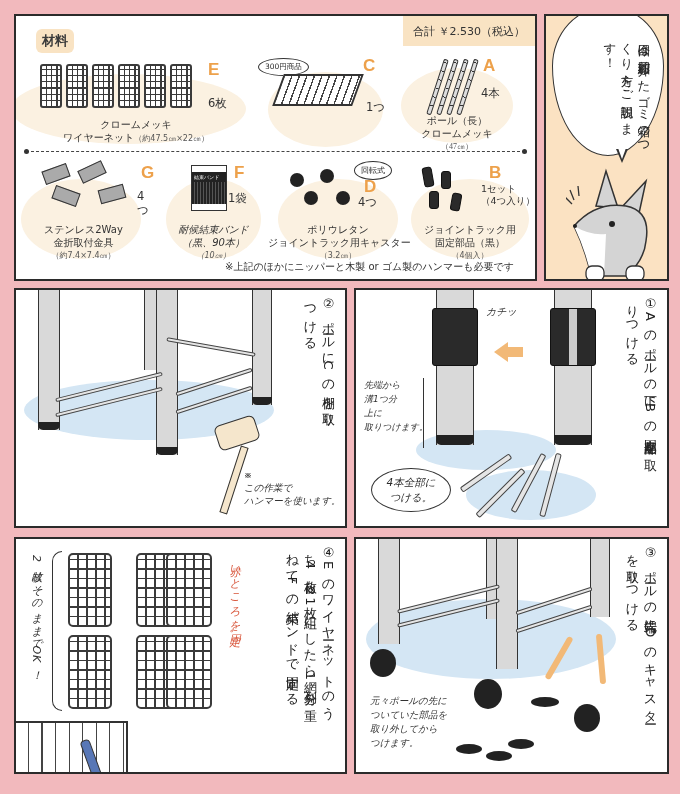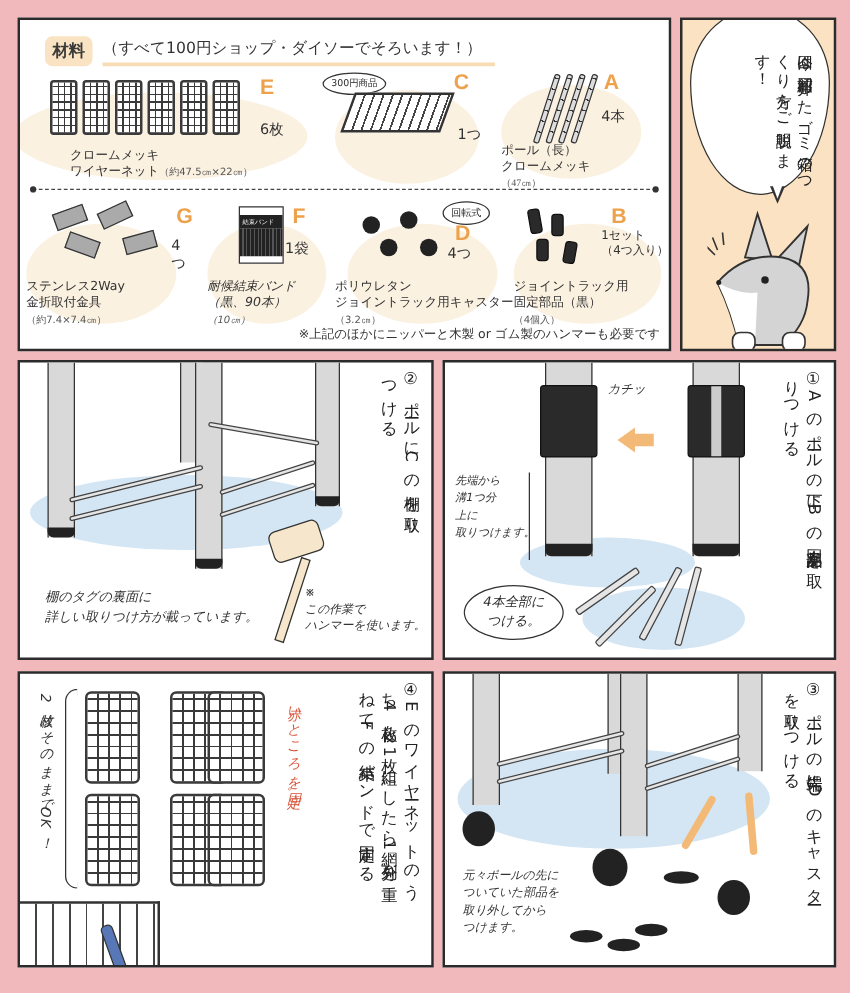--- a/index.html
+++ b/index.html
@@ -45,26 +45,26 @@
   .item { position: absolute; }
   .blob {
     position: absolute; background: #fbf1e1; border-radius: 50%;
   }
   .letter {
     position: absolute; font-weight: bold; color: #eda14b;
     font-family: "Liberation Sans", sans-serif; font-size: 17px;
   }
   .qty { position: absolute; font-size: 11.5px; color: #333; }
   .item-label {
-    position: absolute; font-size: 10px; line-height: 13px; color: #333;
+    position: absolute; text-align: center; font-size: 10px; line-height: 13px; color: #333;
     white-space: nowrap;
   }
   .item-size { font-size: 8px; color: #555; display: block; }
   .note {
-    position: absolute; right: 7px; bottom: 5px; font-size: 10px; color: #333; margin-left: 47px;
+    position: absolute; right: 21px; bottom: 5px; font-size: 10px; color: #333; margin-left: 47px;
   }
   .bubble-small {
     position: absolute; border: 1.3px solid #333; border-radius: 50%;
     background: #fff; font-size: 7.5px; padding: 3px 6px; white-space: nowrap;
   }
   
   .net {
     position: absolute; width: 22px; height: 44px; border: 2.5px solid #3a3a3a; border-radius: 3px;
     background:
       repeating-linear-gradient(0deg, transparent 0 5px, #3a3a3a 5px 6.2px),
@@ -139,21 +139,21 @@
   }
   .brace {
     position: absolute; border: 1.5px solid #333; border-right: none; border-radius: 10px 0 0 10px;
   }
 </style>
 </head>
 <body>
 
 <div class="panel" id="materials">
   <div class="mat-title">材料</div>
-  <div class="mat-subtitle">（すべて100円ショップ・ダイソーでそろいます！）</div>
+  <div class="mat-total">合計 ￥2.530（税込）</div>
 
   <div class="item" style="left:0;top:40px;width:230px;height:95px;">
     <div class="blob" style="left:-5px;top:18px;width:235px;height:70px;"></div>
     <div>
       <div class="net" style="left:24px;top:8px;"></div>
       <div class="net" style="left:50px;top:8px;"></div>
       <div class="net" style="left:76px;top:8px;"></div>
       <div class="net" style="left:102px;top:8px;"></div>
       <div class="net" style="left:128px;top:8px;"></div>
       <div class="net" style="left:154px;top:8px;"></div>
@@ -301,23 +301,20 @@
     <div class="rail" style="left:158px;top:108px;width:80px;transform:rotate(-18deg);"></div>
     <div class="rail" style="left:150px;top:55px;width:90px;transform:rotate(10deg);"></div>
   </div>
   <div>
     <div class="mallet-head" style="left:200px;top:130px;width:42px;height:26px;transform:rotate(-18deg);"></div>
     <div class="mallet-handle" style="left:214px;top:155px;width:8px;height:70px;transform:rotate(18deg);"></div>
   </div>
   <div class="step-title">
     <div class="vtext" style="height:130px;"><span>②</span><span>ポールにCの棚を取りつける</span></div>
   </div>
-  <div class="hand" style="left:20px;top:180px;">
-    <span>棚のタグの裏面に</span><br><span>詳しい取りつけ方が載っています。</span>
-  </div>
   <div class="hand" style="left:228px;top:178px;font-size:9.5px;line-height:13px;">
     <span>※</span><br><span>この作業で</span><br><span>ハンマーを使います。</span>
   </div>
 </div>
 
 <div class="panel" id="step1">
   <div class="shadow" style="left:60px;top:140px;width:140px;height:40px;"></div>
   <div class="shadow" style="left:110px;top:180px;width:130px;height:50px;"></div>
   <div>
     <div class="vpole" style="left:80px;top:0;width:38px;height:155px;">

